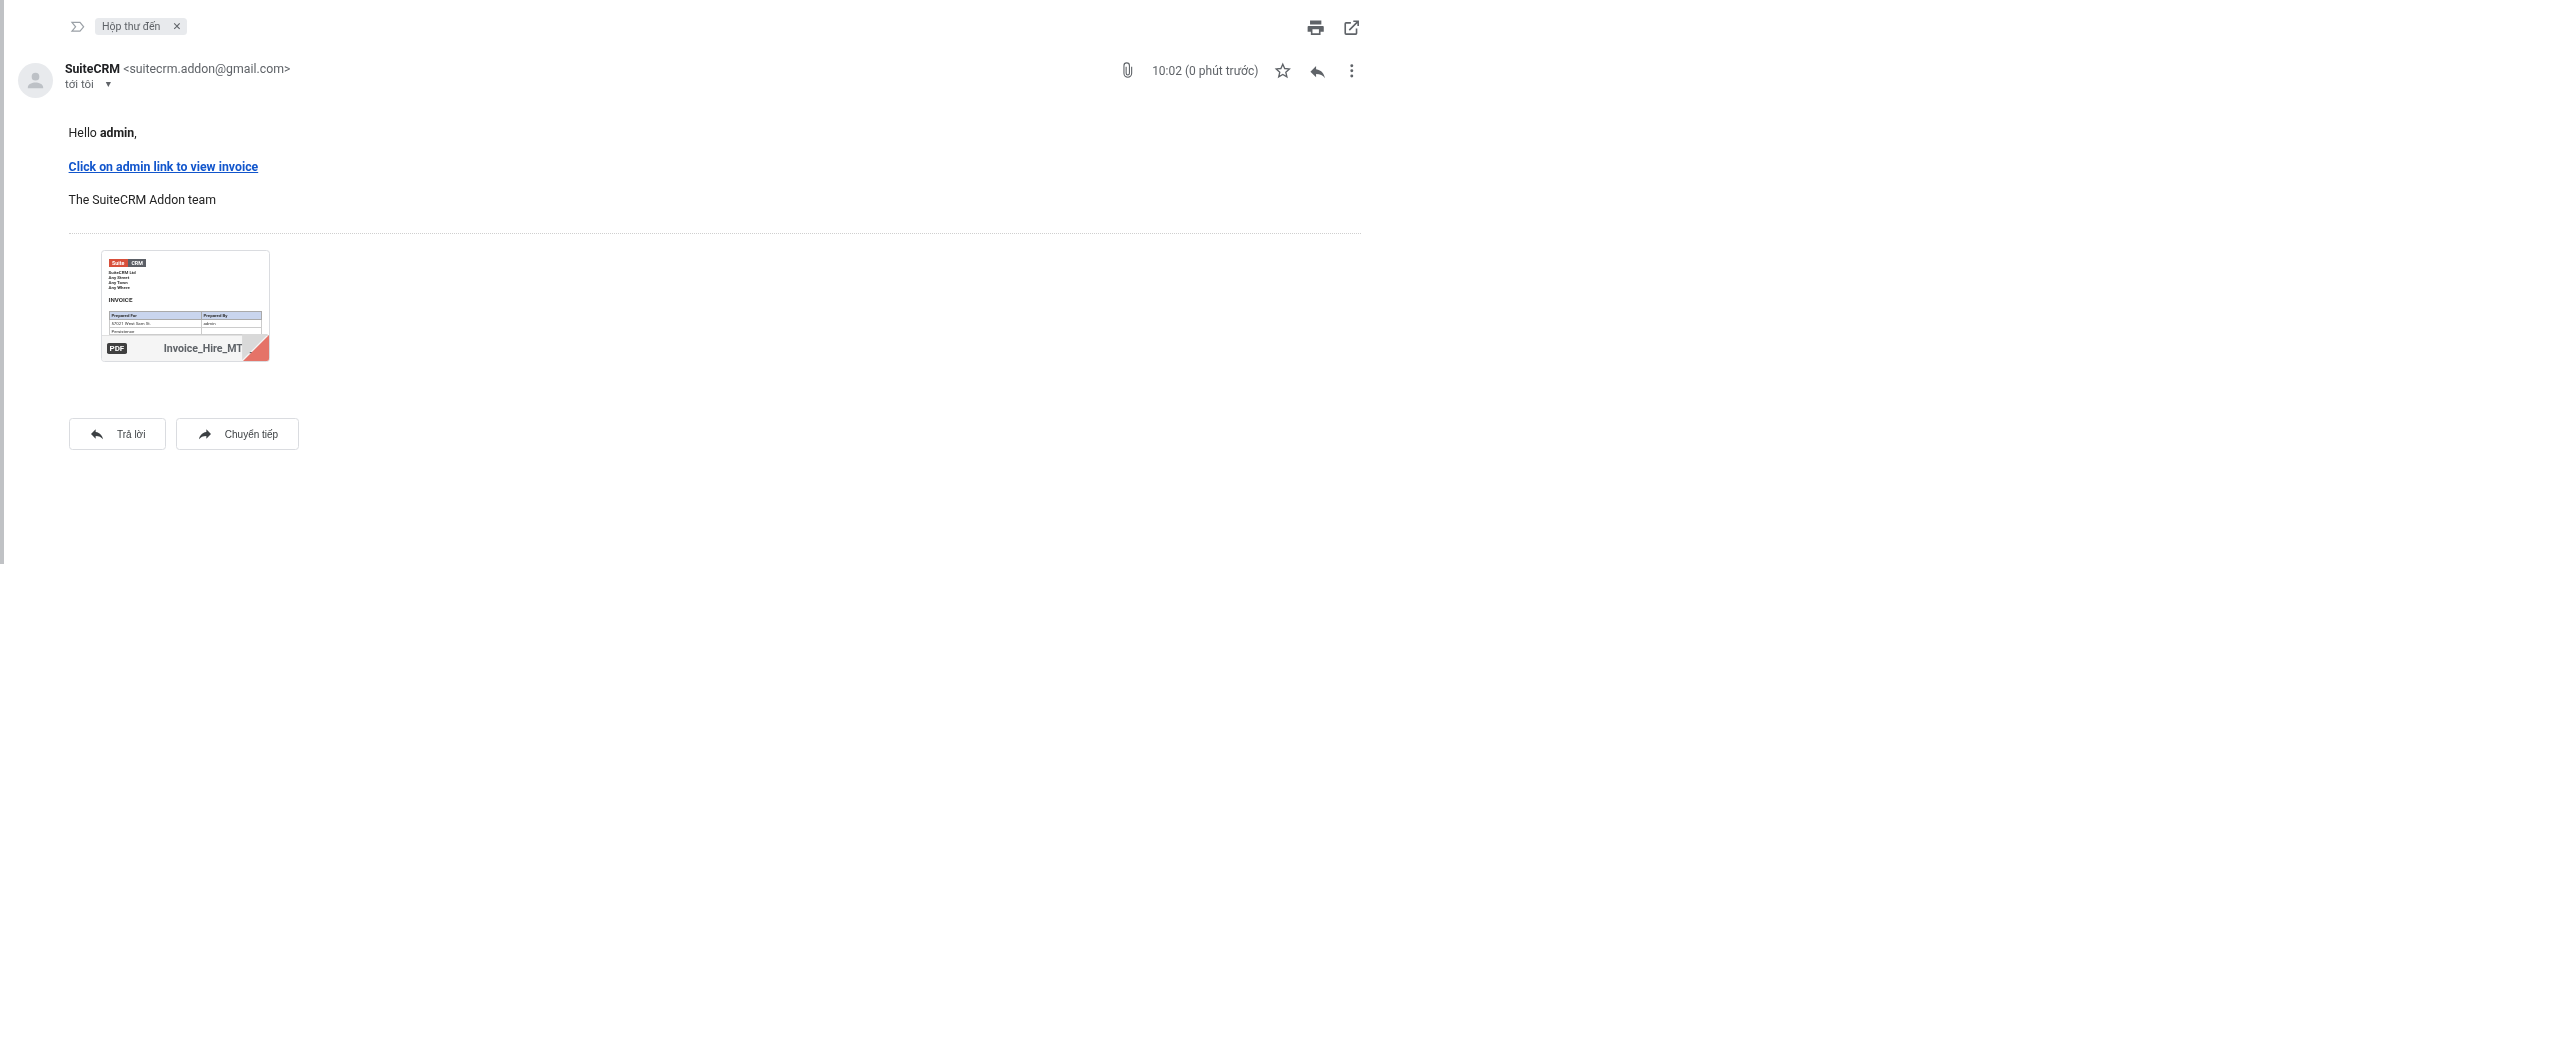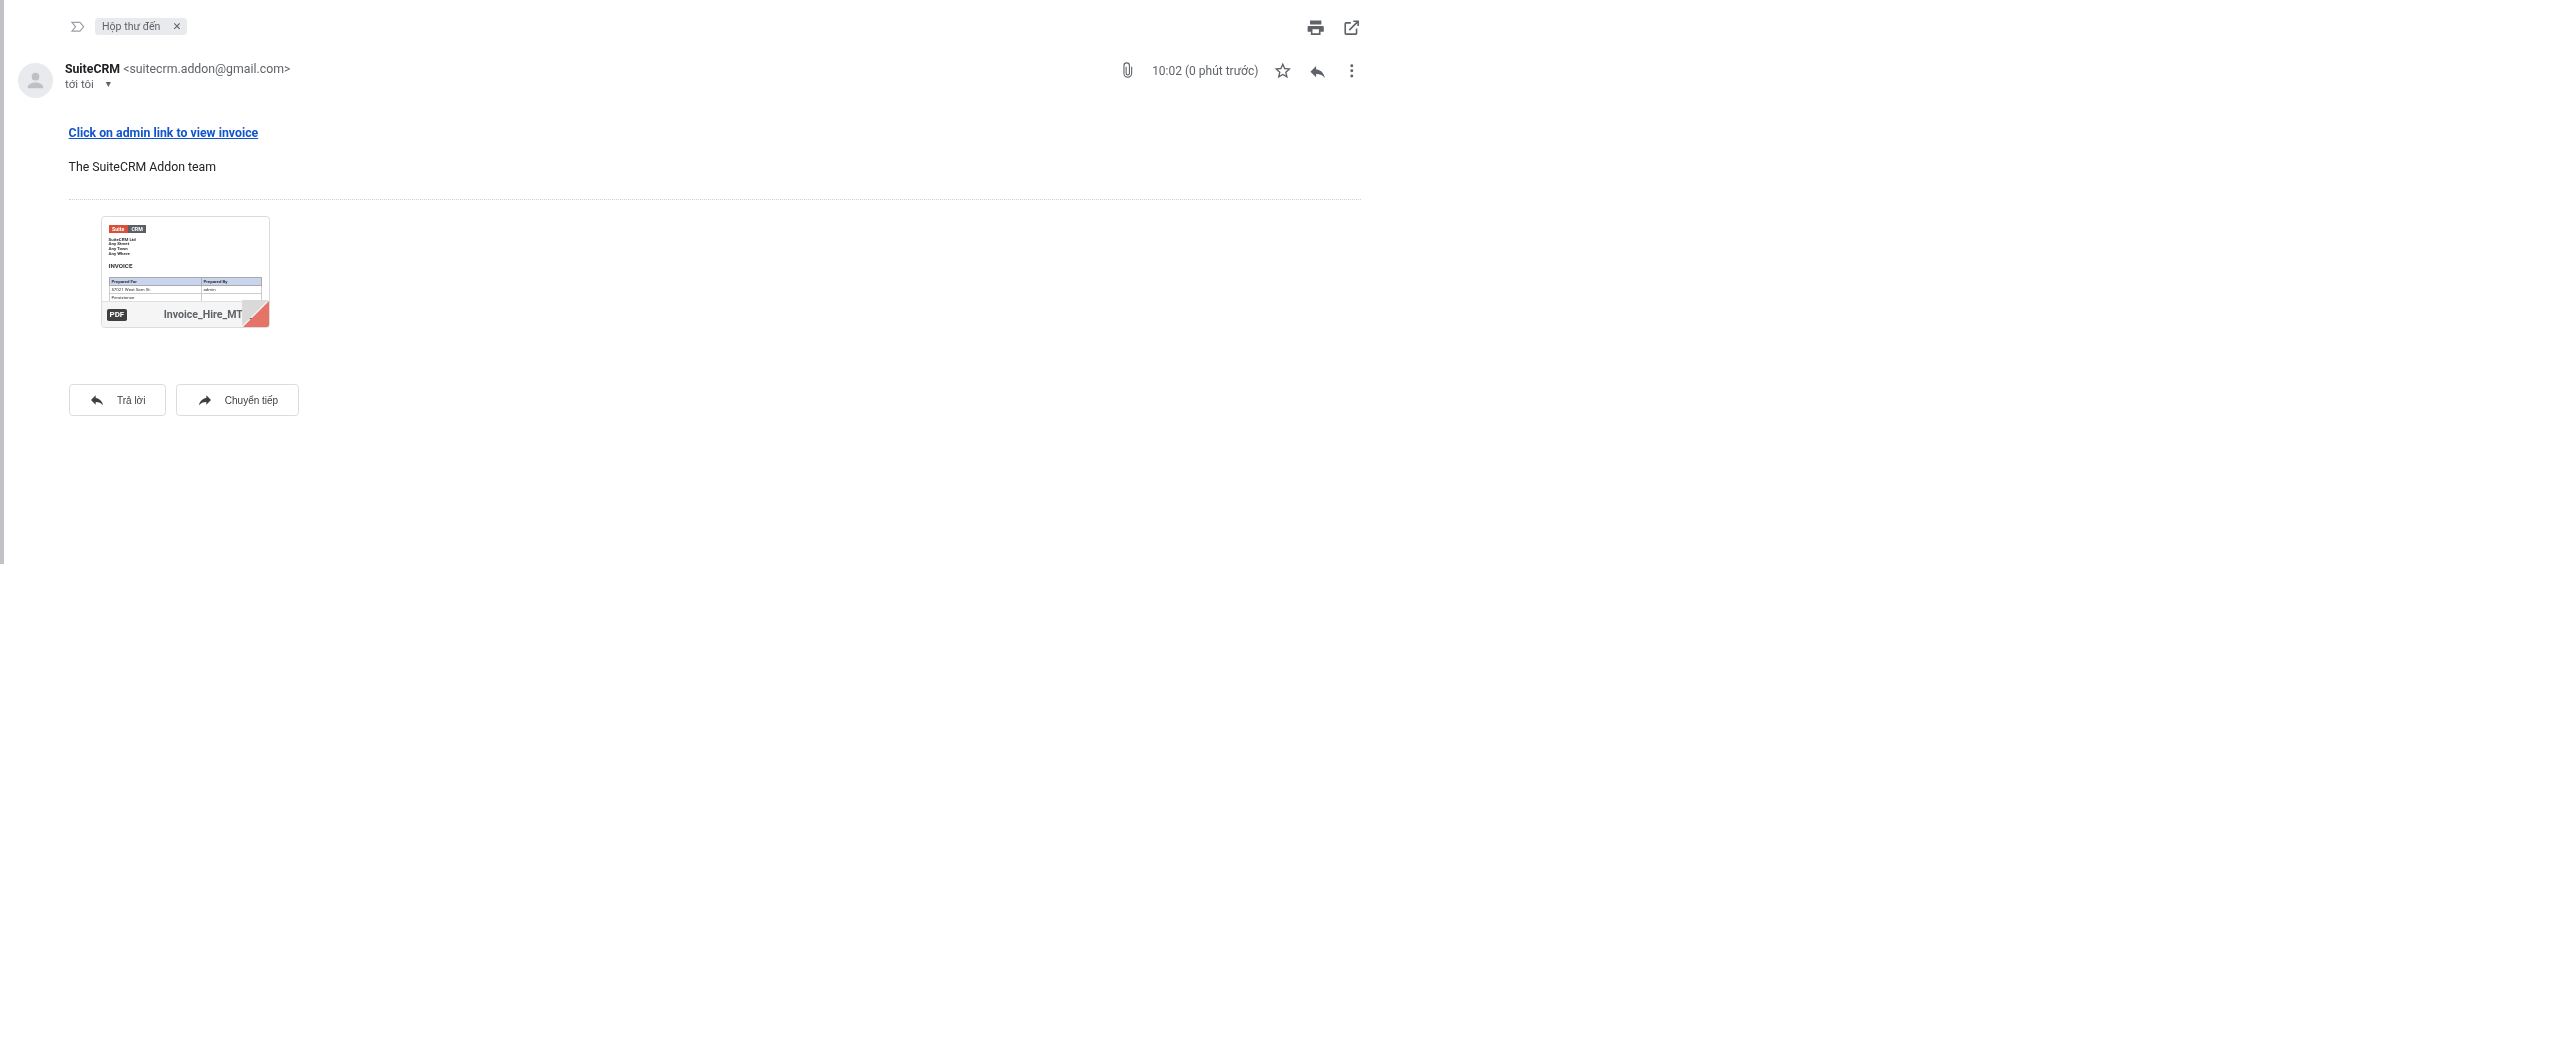--- a/index.html
+++ b/index.html
@@ -180,20 +180,23 @@
         <svg width="17.6" height="17.6" viewBox="0 0 24 24" fill="#5f6368">
             <circle cx="12" cy="5" r="2"></circle>
             <circle cx="12" cy="12" r="2"></circle>
             <circle cx="12" cy="19" r="2"></circle>
           </svg>
       </span>
     </div>
   </div>
 
   <div class="body-block">
+    <p>
+      <span>Hello </span><strong>admin</strong><span>,</span>
+    </p>
     <p>
       <a href="#" class="body-link">Click on admin link to view invoice</a>
     </p>
     <p class="signature">The SuiteCRM Addon team</p>
   </div>
 
   <hr class="dotted">
 
   <div class="attachment-area">
     <div class="attachment-card">

